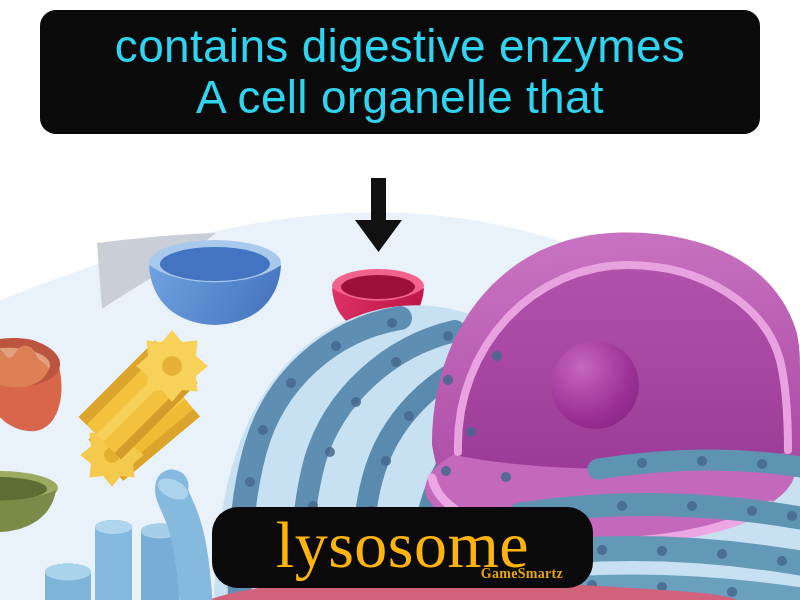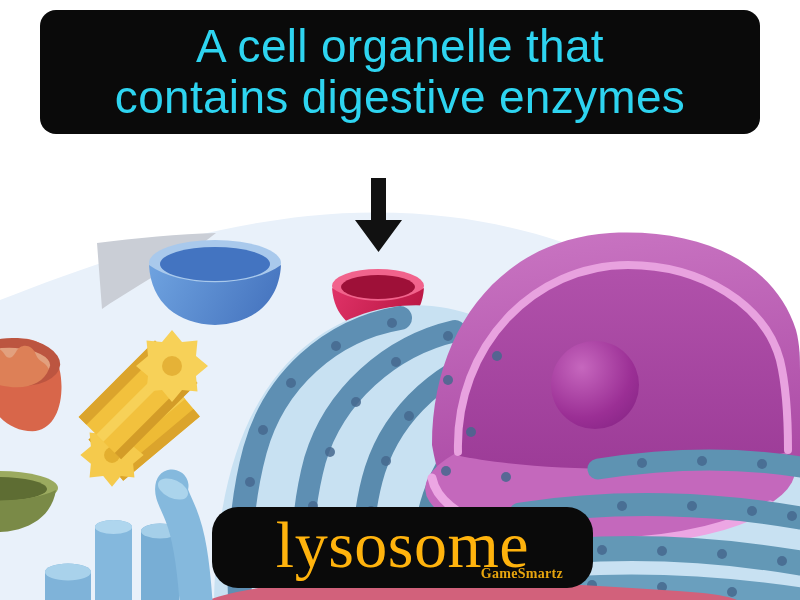--- a/index.html
+++ b/index.html
@@ -187,22 +187,22 @@
       <path d="M141,600 L141,531 A19,7.5 0 0 1 179,531 L179,600 Z" fill="#78aed5"></path>
       <ellipse cx="160" cy="531" rx="19" ry="7.5" fill="#a5cfe9"></ellipse>
       <path d="M196,601 C193,560 189,535 181,515 C175,500 170,493 172,486" fill="none" stroke="#85b9dd" stroke-width="33" stroke-linecap="round"></path>
       <ellipse cx="173" cy="489" rx="16" ry="9" transform="rotate(25 173 489)" fill="#abd4ec"></ellipse>
     </g>
 
     <path d="M371,178 L386,178 L386,220 L402,220 L378.5,252 L355,220 L371,220 Z" fill="#111111"></path>
   </svg>
 
   <div class="banner">
+    <div class="line">contains digestive enzymes</div>
     <div class="line">A cell organelle that</div>
-    <div class="line">contains digestive enzymes</div>
   </div>
 
   <div class="term-label">
     <div class="term">lysosome</div>
     <div class="watermark">GameSmartz</div>
   </div>
 
 </div>
 
 </body></html>

